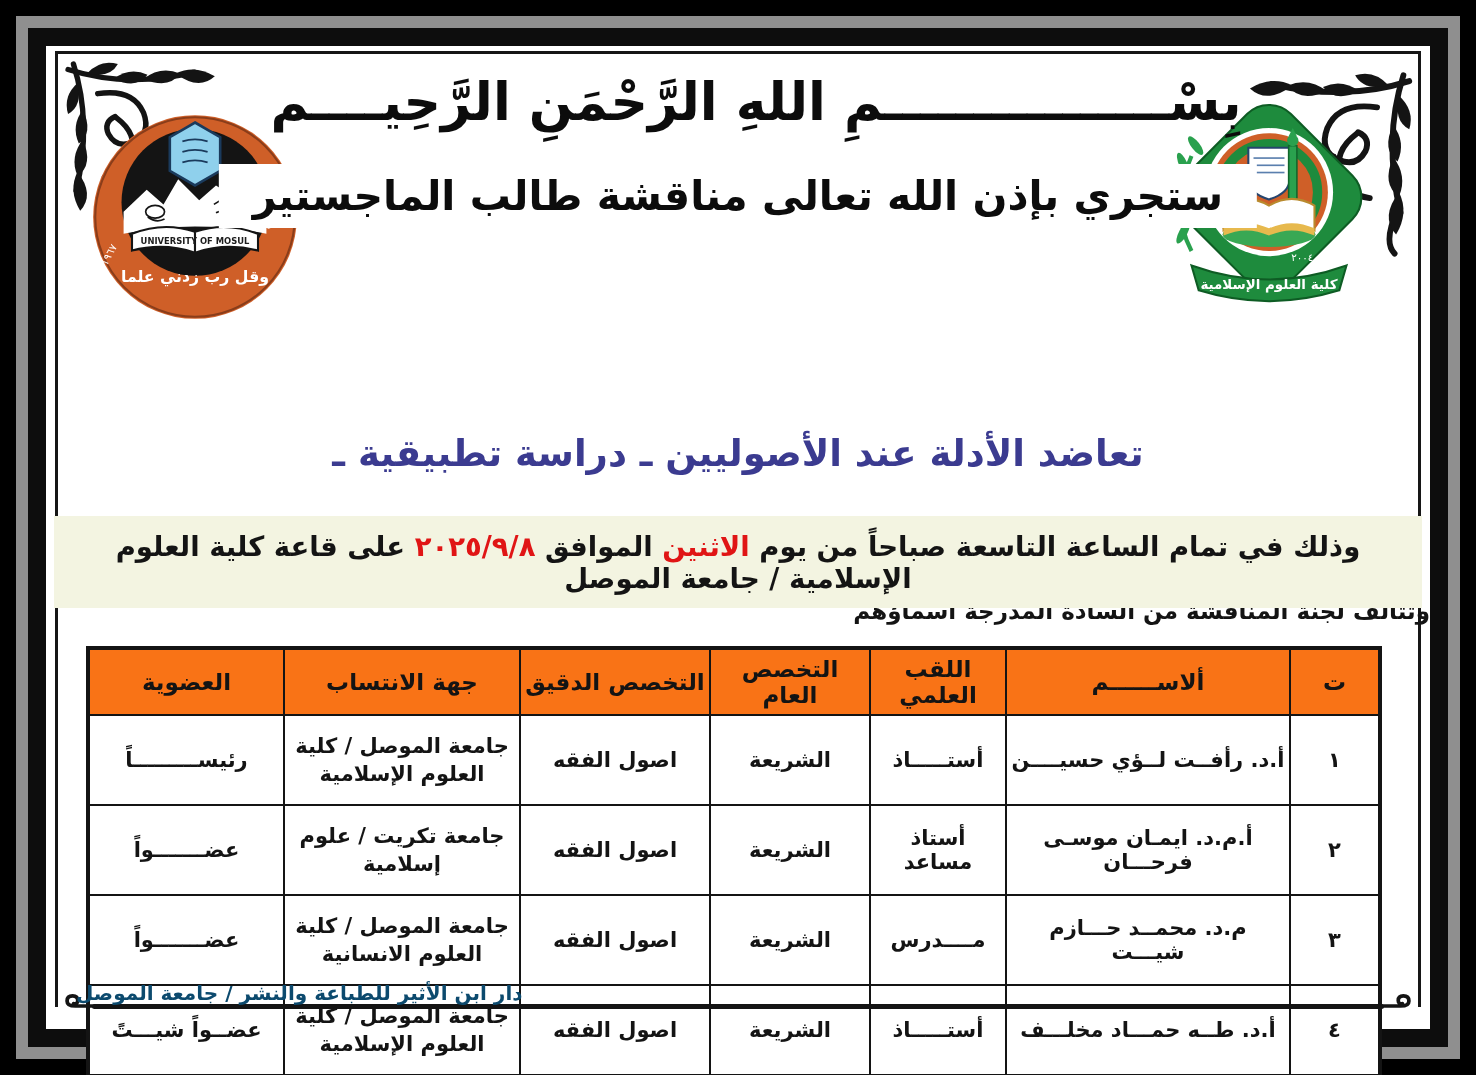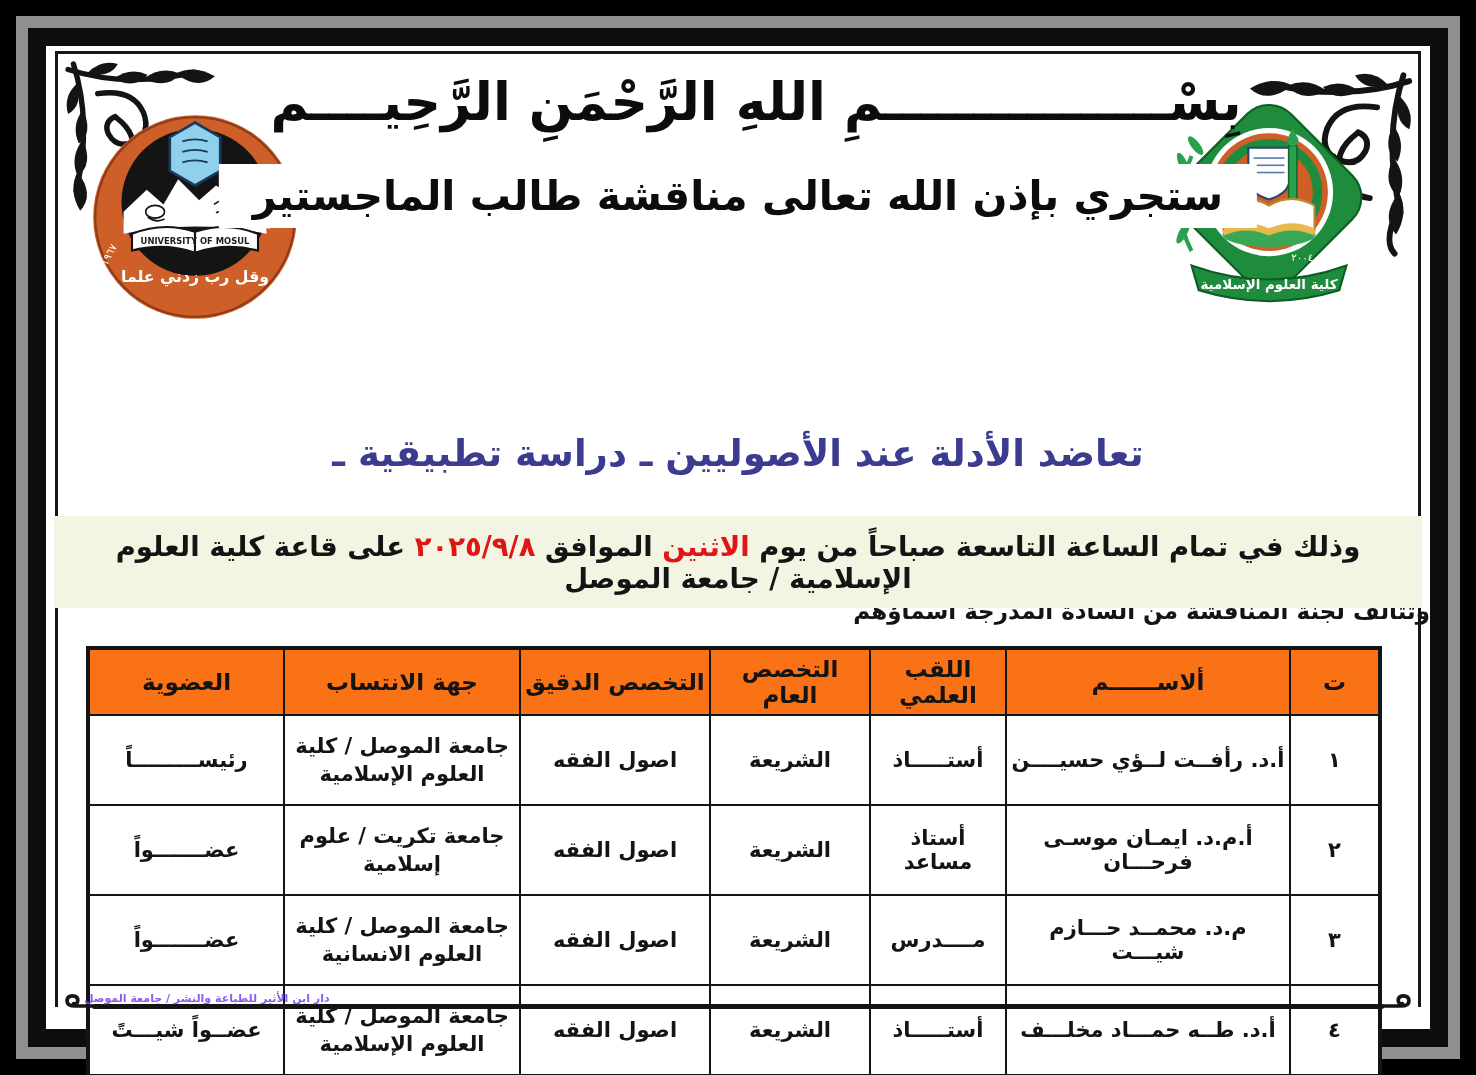--- a/index.html
+++ b/index.html
@@ -35,22 +35,22 @@
     font-size:23px;font-weight:bold;color:#141414;}
   table.cmt{position:absolute;top:600px;right:48px;width:1292px;
     border-collapse:collapse;table-layout:fixed;background:#fff;
     border:4px solid #141414;}
   table.cmt th,table.cmt td{border:2.5px solid #141414;text-align:center;
     vertical-align:middle;color:#141414;}
   table.cmt th{background:#f97316;font-size:23px;font-weight:bold;height:62px;}
   table.cmt td{font-size:21px;font-weight:bold;padding:8px 4px;height:72px;}
   td.aff{font-size:18px;line-height:1.35;padding:6px 8px;}
   td.memb{font-size:20px;}
-  .publisher{position:absolute;bottom:24px;right:auto;left:38px;
-    font-size:11px;font-weight:bold;color:#8b5cf6;z-index:2;}
+  .publisher{position:absolute;bottom:24px;right:auto;left:30px;
+    font-size:20px;font-weight:bold;color:#0c4a6e;z-index:2;}
   .bottom-rule{position:absolute;left:22px;right:22px;bottom:10px;height:26px;z-index:1;}
   .bottom-rule .line{position:absolute;left:24px;right:24px;top:11px;height:5px;
     background:#141414;border-radius:3px;}
   .swirl{position:absolute;top:0;width:34px;height:26px;}
   .swirl.l{left:-4px;}
   .swirl.r{right:-4px;transform:scaleX(-1);}
 </style>
 </head>
 <body>
 

